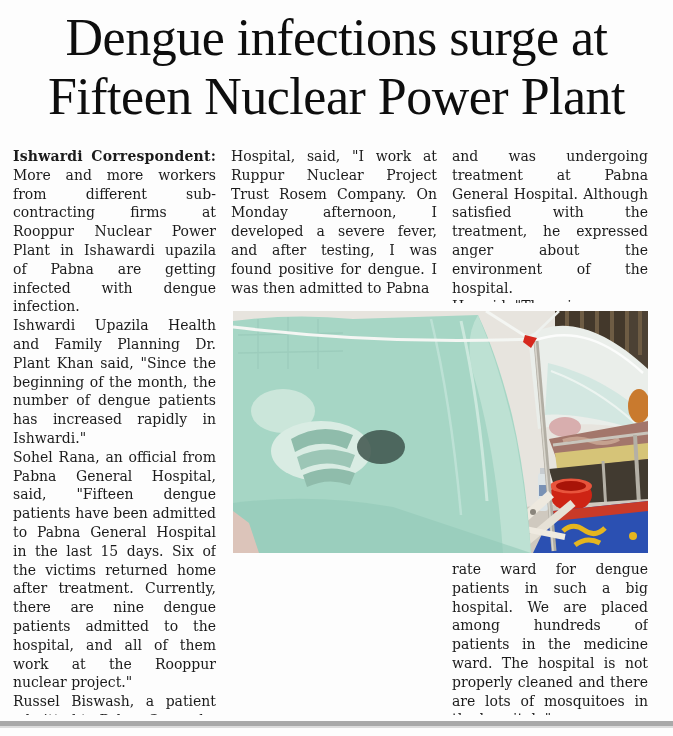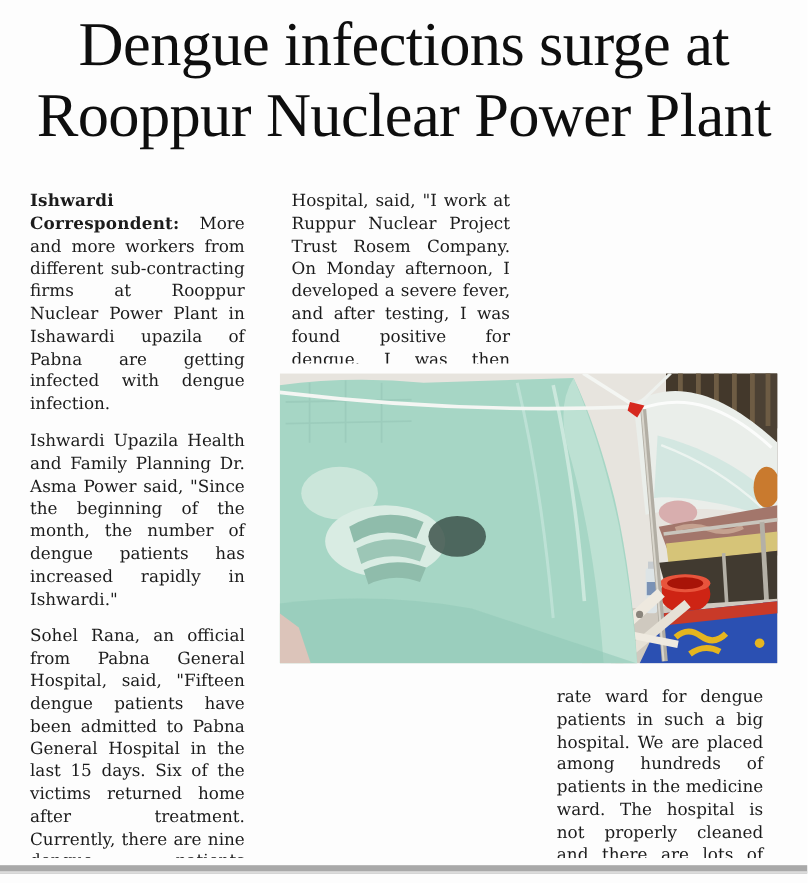--- a/index.html
+++ b/index.html
@@ -2,54 +2,58 @@
 <html><head>
 <meta charset="utf-8">
 <style>
   html,body{margin:0;padding:0;background:#ffffff;}
   #page{position:relative;width:673px;height:736px;background:#fdfdfd;overflow:hidden;
         font-family:"DejaVu Serif", serif;color:#1b1b1b;}
   .headline{position:absolute;left:0;top:8px;width:673px;text-align:center;
             font-family:"Liberation Serif", serif;font-weight:400;color:#0e0e0e;
             font-size:52px;line-height:59px;letter-spacing:-0.5px;white-space:nowrap;}
   .col{position:absolute;font-size:14px;line-height:18.8px;text-align:justify;}
-  .col p{margin:12px;padding:0;}
+  .col p{margin:0;padding:0;}
   .col p.indent{text-indent:8px;}
   .lead{font-weight:bold;letter-spacing:0.2px;}
   #col1{left:13px;top:147px;width:203px;height:568px;overflow:hidden;}
   #col2-top{left:231px;top:147px;width:206px;height:156px;overflow:hidden;}
   #col3-top{left:452px;top:147px;width:196px;height:156px;overflow:hidden;}
   #col2-bottom{left:231px;top:560px;width:206px;height:155px;overflow:hidden;}
   #col3-bottom{left:452px;top:560px;width:196px;height:155px;overflow:hidden;}
   #photo{position:absolute;left:233px;top:311px;width:415px;height:242px;overflow:hidden;}
   #photo svg{display:block;}
   .bottom-rule{position:absolute;left:0;top:721px;width:673px;height:5px;
                background:#a9a9a9;border-bottom:2px solid #dcdcdc;}
 </style>
 </head>
 <body>
 
 <div id="page">
 
   <div class="headline">
     <div>Dengue infections surge at</div>
-    <div>Rooppur Nuclear Power Plant</div>
+    <div>Fifteen Nuclear Power Plant</div>
   </div>
 
   <div id="col1" class="col">
     <p><span class="lead">Ishwardi Correspondent:</span> <span>More and more workers from different sub-contracting firms at Rooppur Nuclear Power Plant in Ishawardi upazila of Pabna are getting infected with dengue infection.</span></p>
-    <p>Ishwardi Upazila Health and Family Planning Dr. Asma Power said, "Since the beginning of the month, the number of dengue patients has increased rapidly in Ishwardi."</p>
+    <p>Ishwardi Upazila Health and Family Planning Dr. Plant Khan said, "Since the beginning of the month, the number of dengue patients has increased rapidly in Ishwardi."</p>
     <p>Sohel Rana, an official from Pabna General Hospital, said, "Fifteen dengue patients have been admitted to Pabna General Hospital in the last 15 days. Six of the victims returned home after treatment. Currently, there are nine dengue patients admitted to the hospital, and all of them work at the Rooppur nuclear project."</p>
     <p>Russel Biswash, a patient admitted to Pabna General</p>
   </div>
 
   <div id="col2-top" class="col">
     <p>Hospital, said, "I work at Ruppur Nuclear Project Trust Rosem Company. On Monday afternoon, I developed a severe fever, and after testing, I was found positive for dengue. I was then admitted to Pabna</p>
   </div>
 
+  <div id="col3-top" class="col">
+    <p>and was undergoing treatment at Pabna General Hospital. Although satisfied with the treatment, he expressed anger about the environment of the hospital.</p>
+    <p>He said, "There is no sepa-</p>
+  </div>
 
   <div id="photo">
     <svg width="415" height="242" viewBox="0 0 415 242">
 
       <rect x="0" y="0" width="415" height="242" fill="#e7e4de"></rect>
 
       <g>
         <rect x="322" y="0" width="93" height="46" fill="#43382b"></rect>
         <rect x="394" y="0" width="21" height="86" fill="#4c4134"></rect>
         <rect x="332" y="0" width="4" height="44" fill="#6e5c44"></rect>

